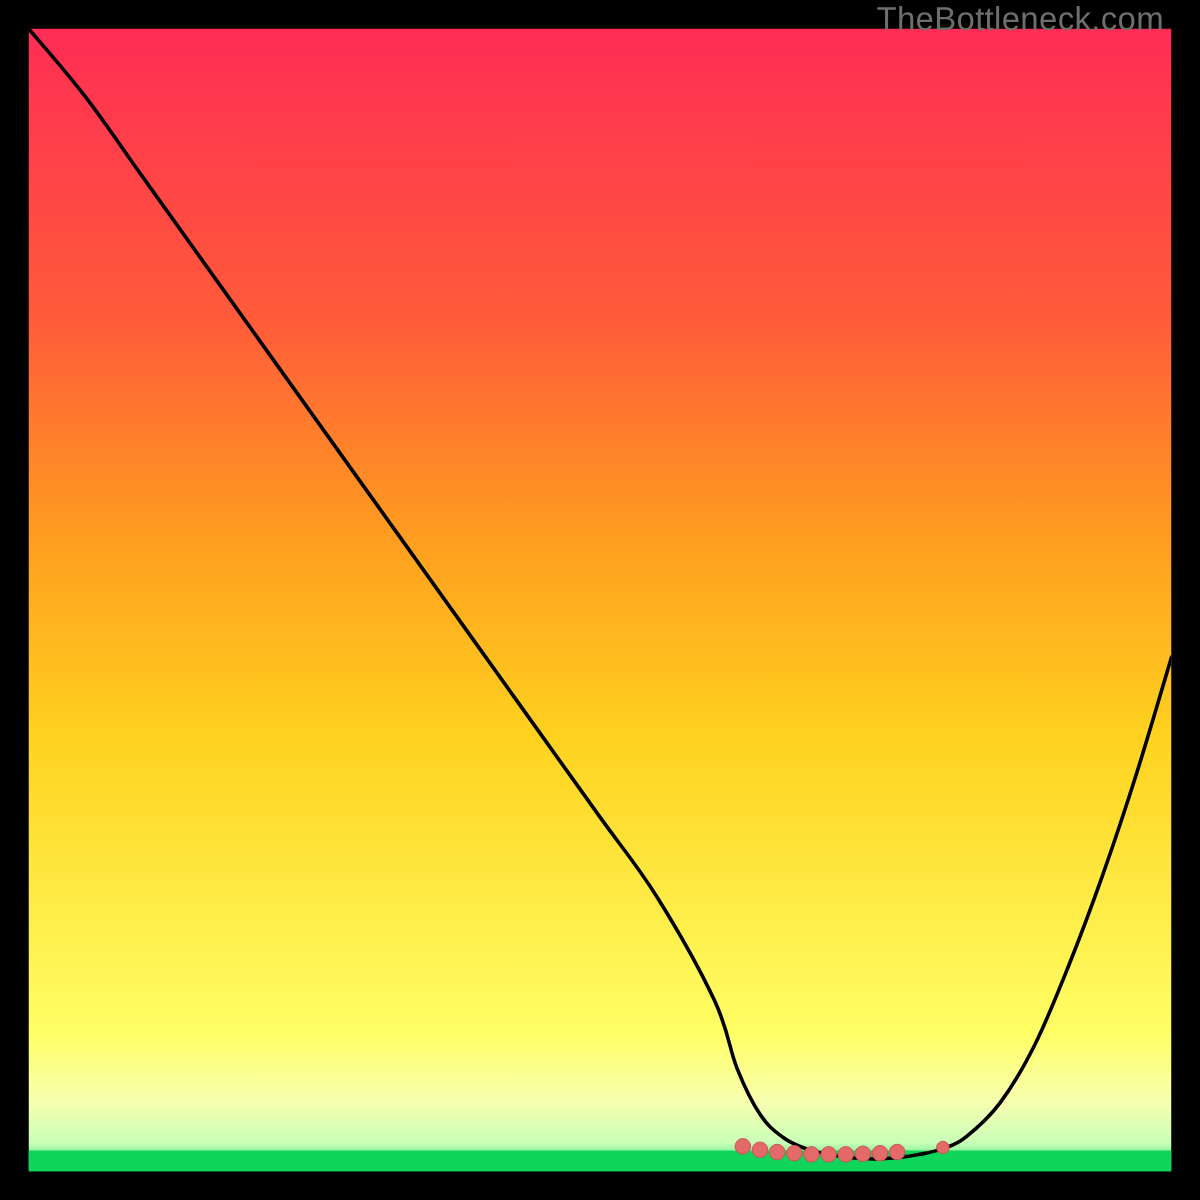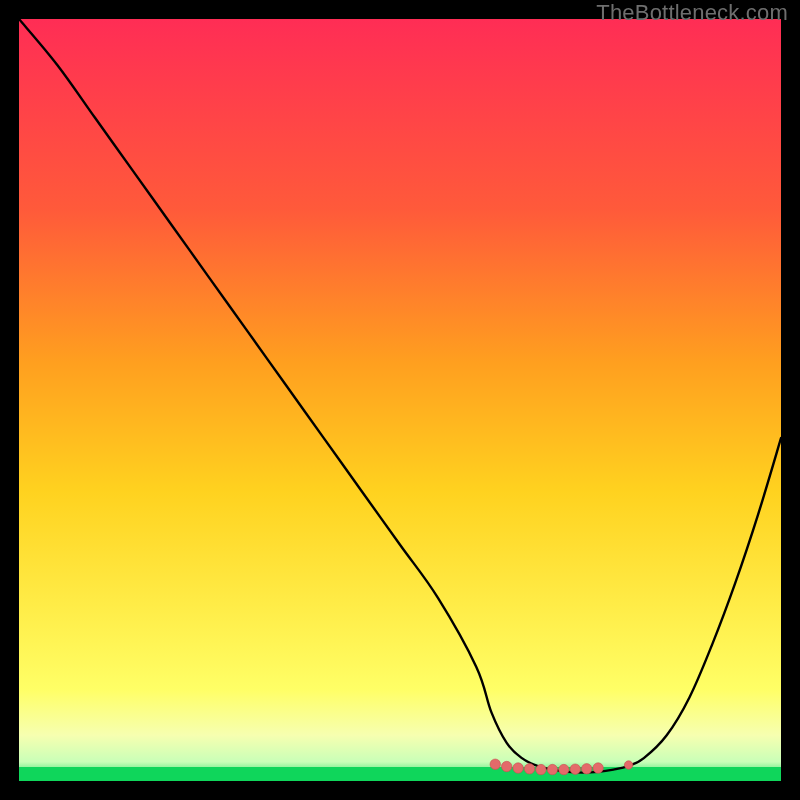--- a/index.html
+++ b/index.html
@@ -15,21 +15,21 @@
     position: absolute;
     left: 19px;
     top: 19px;
     width: 762px;
     height: 762px;
     background: #000000;
   }
   .watermark {
     position: absolute;
     top: 0px;
-    right: 12px;
+    right: 24px;
     color: #6e6e6e;
     font-size: 22px;
     font-weight: 500;
     letter-spacing: 0.2px;
     z-index: 5;
   }
   svg { display: block; }
 </style>
 </head>
 <body>

